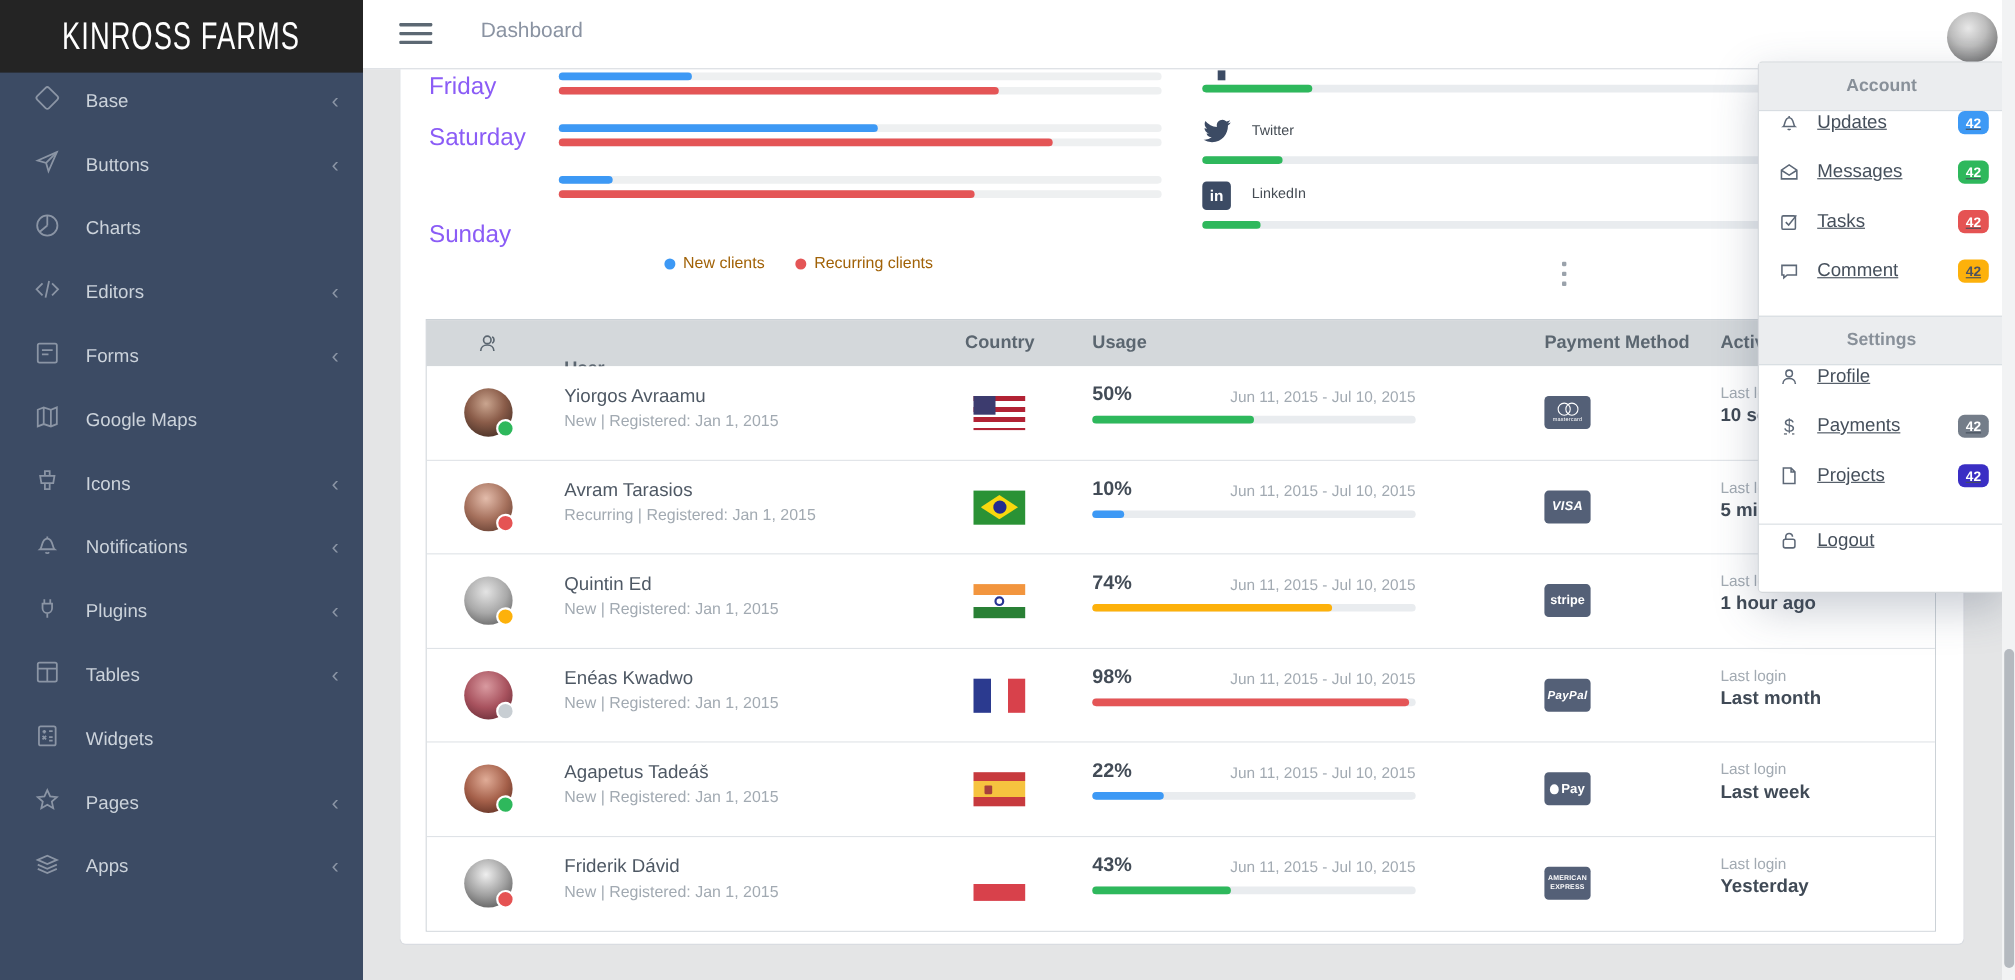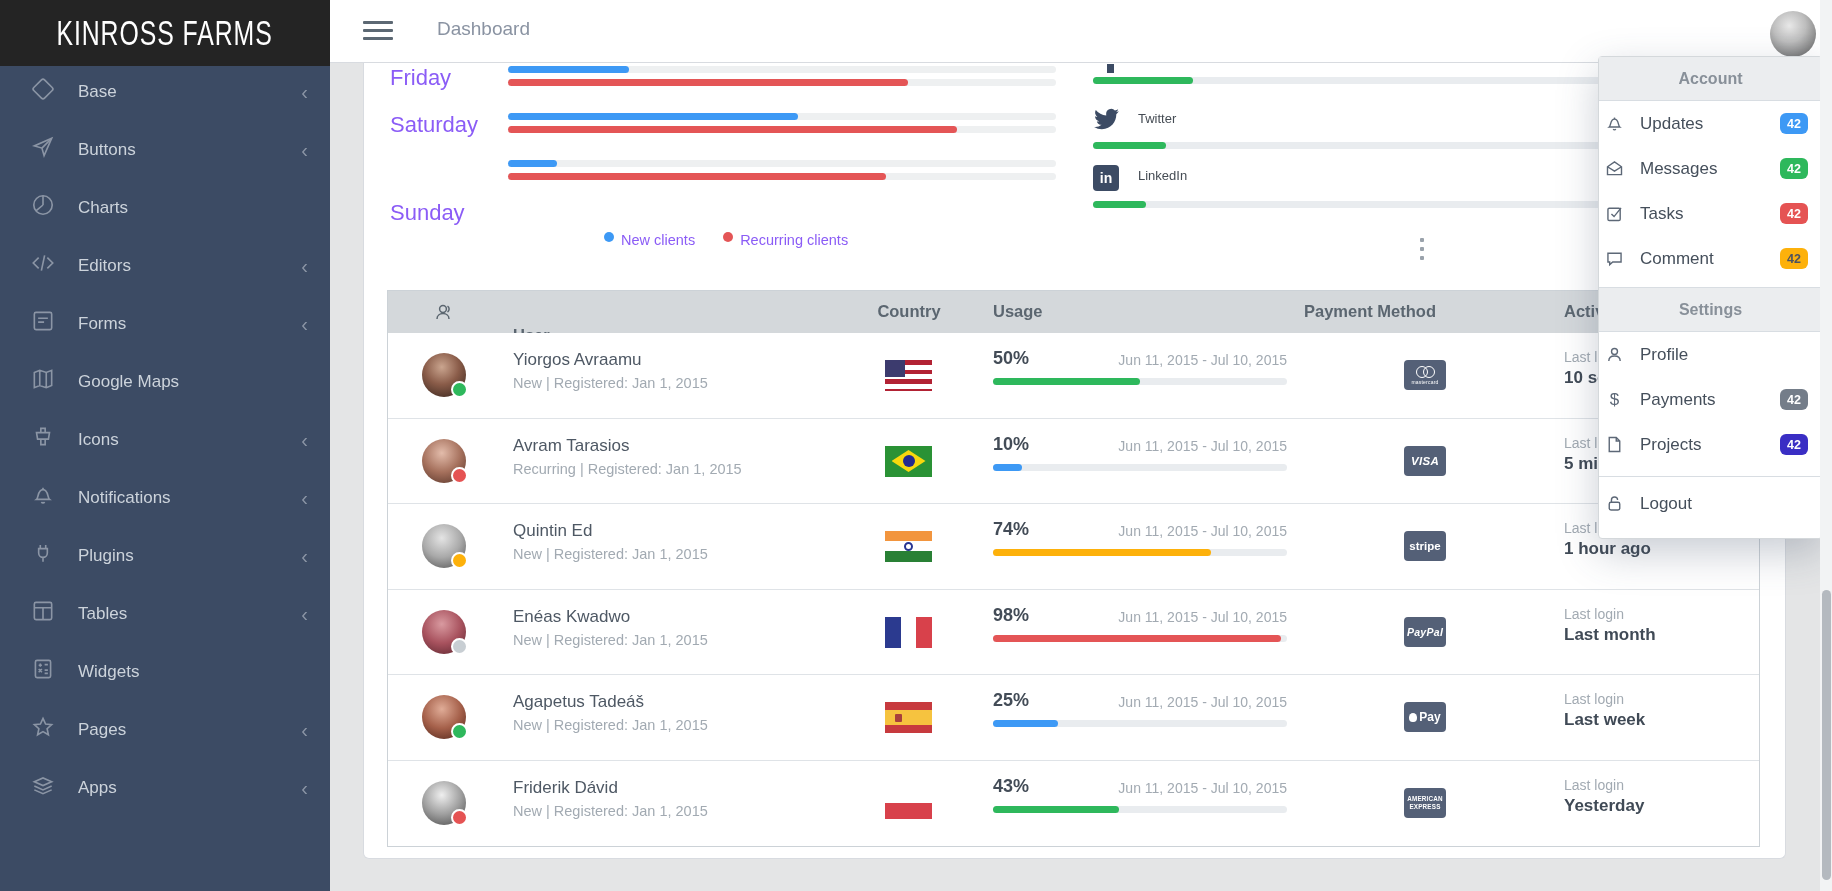--- a/index.html
+++ b/index.html
@@ -28,41 +28,41 @@
   .avatar-top{position:absolute;right:16px;top:11px;width:46px;height:46px;border-radius:50%;
       background:radial-gradient(circle at 42% 32%,#e8e8e8 0%,#bdbdbd 40%,#6e6e6e 85%);cursor:pointer;}
   
   .card{position:absolute;left:363px;top:62px;width:1423px;height:797px;background:#fff;
         border:1px solid #d8dbe0;border-top:none;border-radius:0 0 6px 6px;box-sizing:border-box;z-index:1;}
   
   .crow-label{position:absolute;color:#8b5cf6;font-size:22px;}
   .track{position:absolute;height:7px;border-radius:4px;background:#eef0f1;width:548px;left:144px;}
   .track .fill{height:7px;border-radius:4px;}
   .legend{position:absolute;left:240px;top:170px;display:flex;gap:28px;align-items:center;}
-  .legend .litem{display:flex;align-items:flex-start;gap:7px;font-size:14.5px;color:#8b5cf6;}
+  .legend .litem{display:flex;align-items:center;gap:7px;font-size:14.5px;color:#a16207;}
   .legend .dot{width:10px;height:10px;border-radius:50%;}
   
   .social{position:absolute;left:729px;top:0;width:668px;}
   .strack{position:absolute;left:0;width:668px;height:7px;border-radius:4px;background:#e9ecef;}
   .strack .fill{height:7px;border-radius:4px;background:#2eb85c;}
   .soc-label{position:absolute;left:45px;font-size:13px;color:#454c54;}
   .fb-nub{position:absolute;left:14px;top:2px;width:7px;height:9px;background:#3c4b64;}
   .tw-icon{position:absolute;left:0;top:46px;}
   .li-icon{position:absolute;left:0;top:103px;width:26px;height:26px;background:#3c4b64;border-radius:4px;
            color:#fff;font-weight:bold;font-size:14px;display:flex;align-items:center;justify-content:center;}
   .more-dots{position:absolute;left:1056px;top:176px;width:5px;}
   .more-dots i{display:block;width:4px;height:4px;border-radius:1px;background:#9aa2ab;margin-bottom:5px;}
   
   .utable{position:absolute;left:23px;top:228px;width:1373px;border:1px solid #ccd2d7;box-sizing:border-box;}
   .thead{height:42px;background:#d4d8db;position:relative;color:#5b6670;font-weight:bold;font-size:16.5px;}
   .trow{height:84.6px;position:relative;border-top:1px solid #dfe3e7;background:#fff;}
   .col-user{position:absolute;left:125px;}
   .col-country{position:absolute;left:437px;width:168px;text-align:center;}
   .col-usage{position:absolute;left:605px;}
-  .col-pay{position:absolute;left:898px;width:168px;text-align:center;}
+  .col-pay{position:absolute;left:998px;width:168px;text-align:center;}
   .col-act{position:absolute;left:1176px;}
   .thead .hcell{top:11px;}
   .user-avatar{position:absolute;left:34px;top:20px;width:44px;height:44px;border-radius:50%;}
   .status-dot{position:absolute;right:-2px;bottom:-1px;width:13px;height:13px;border-radius:50%;border:2.5px solid #fff;}
   .av1{background:radial-gradient(circle at 45% 32%,#caa58f 0%,#8a5c49 45%,#402b22 90%);}
   .av2{background:radial-gradient(circle at 45% 32%,#e3bcab 0%,#a5705c 50%,#59362a 95%);}
   .av3{background:radial-gradient(circle at 45% 32%,#e4e4e4 0%,#a9a9a9 50%,#555 95%);}
   .av4{background:radial-gradient(circle at 45% 32%,#d99aa0 0%,#a8525e 50%,#5d2730 95%);}
   .av5{background:radial-gradient(circle at 45% 32%,#e0ac97 0%,#a5604a 50%,#53281d 95%);}
   .av6{background:radial-gradient(circle at 45% 32%,#efefef 0%,#9f9f9f 50%,#4c4c4c 95%);}
@@ -99,21 +99,21 @@
   .mc-word{font-size:5px;font-weight:normal;letter-spacing:.2px;}
   .amex{font-size:6.3px;line-height:1.25;text-align:center;font-weight:bold;letter-spacing:.2px;}
   .applepay{display:flex;flex-direction:row;gap:2px;align-items:center;font-size:12px;}
   .apple-glyph{width:8px;height:9px;background:#fff;border-radius:50% 50% 45% 45%;}
   
   .dropdown{position:absolute;left:1598px;top:56px;width:225px;background:#fff;z-index:9;
      border:1px solid #d4d8db;border-radius:4px;box-shadow:0 14px 40px rgba(60,75,100,.28);box-sizing:border-box;}
   .dd-header{height:43px;background:#ebedef;border-bottom:1px solid #d8dde2;display:flex;align-items:center;
      justify-content:center;color:#889099;font-weight:bold;font-size:16px;}
   .dd-header.mid{border-top:1px solid #d8dde2;margin-top:6px;}
-  .dd-item{height:45px;display:flex;align-items:center;padding:0 14px 0 5px;cursor:pointer;color:#454f5b;font-size:17px;}
+  .dd-item{height:45px;display:flex;align-items:flex-start;padding:0 14px 0 17px;cursor:pointer;color:#454f5b;font-size:17px;text-decoration:underline;}
   .dd-item .dicon{width:21px;height:21px;margin-right:15px;flex:none;display:flex;align-items:center;justify-content:center;}
   .dd-item .dlabel{flex:1;}
   .dd-badge{min-width:28px;height:21px;border-radius:6px;display:flex;align-items:center;justify-content:center;
      font-size:12.5px;font-weight:bold;padding:0 4px;box-sizing:border-box;}
   .dd-divider{height:1px;background:#d8dde2;margin:9px 0 4px 0;}
   .dd-foot-pad{height:12px;}
   .dollar-glyph{font-size:17px;color:#5d6877;}
   
   .scrollbar{position:absolute;right:0;top:0;width:12px;height:891px;background:#f2f3f4;z-index:20;}
   .scroll-thumb{position:absolute;left:1.5px;top:590px;width:9px;height:290px;border-radius:5px;background:#b4b9bf;}
@@ -439,21 +439,21 @@
 
       <div class="trow">
         <div class="user-avatar av5">
             <span class="status-dot" style="background: rgb(46, 184, 92);"></span>
           </div>
         <div class="uname col-user">Agapetus Tadeáš</div>
         <div class="usub col-user">New | Registered: Jan 1, 2015</div>
         <div class="flag flag-es">
             <span class="emblem"></span>
           </div>
-        <div class="upct col-usage"><span>25</span>%</div>
+        <div class="upct col-usage"><span>22</span>%</div>
         <div class="uperiod">Jun 11, 2015 - Jul 10, 2015</div>
         <div class="ubar">
             <div class="fill" style="width: 22%; background: rgb(61, 153, 245);"></div>
           </div>
         <div class="pay-badge">
             <span class="applepay">
               <span class="apple-glyph"></span>
               <span>Pay</span>
             </span>
           </div>

